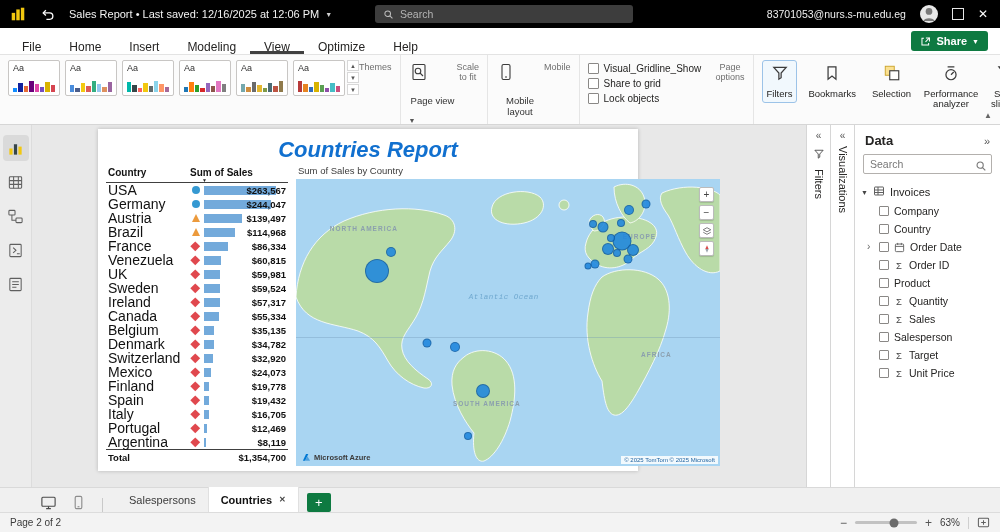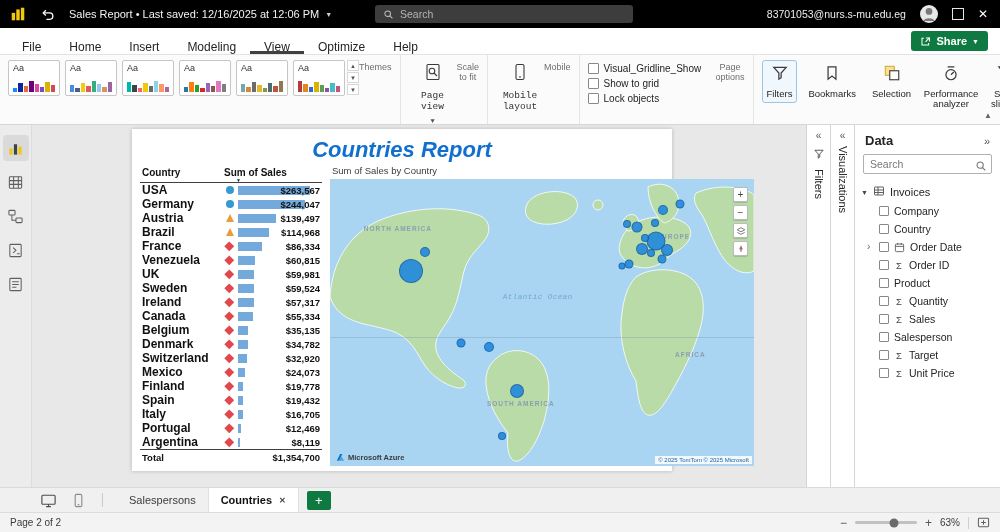--- a/index.html
+++ b/index.html
@@ -47,21 +47,21 @@
   .themes-row { display:flex; gap:5px; align-items:flex-start; }
   .theme-card { width:52px; height:36px; background:#fff; border:1px solid #c8c6c4; border-radius:2px;
     position:relative; }
   .theme-card .aa { position:absolute; left:4px; top:2px; font-size:9px; color:#333; }
   .theme-card .tbars { position:absolute; left:4px; right:4px; bottom:3px; height:12px; display:flex;
     gap:1px; align-items:flex-end; }
   .theme-card .tbars i { flex:1; display:block; }
   .theme-scroll { display:flex; flex-direction:column; gap:1px; margin-left:2px; }
   .ts-btn { width:12px; height:11px; border:1px solid #d8d8d8; background:#fff; font-size:6px; color:#555;
     text-align:center; line-height:10px; }
-  .bigbtn { width:48px; display:flex; flex-direction:column; align-items:center; gap:4px; padding-top:2px;font-family:Liberation Mono, monospace; }
+  .bigbtn { width:48px; display:flex; flex-direction:column; gap:10px; padding-top:2px; }
   .bigbtn .bicon svg { width:20px; height:20px; }
   .bb-label { font-size:9.5px; color:#333; text-align:center; line-height:1.15; }
   .bb-caret { font-size:7px; color:#555; }
   .rb-checks { display:flex; flex-direction:column; gap:4px; padding-top:3px; width:128px; }
   .rb-check { display:flex; align-items:center; gap:5px; }
   .cb { width:11px; height:11px; border:1px solid #8a8886; border-radius:1px; background:#fff; flex:0 0 auto; }
   .cb-label { font-size:10px; color:#252423; white-space:nowrap; }
   .show-panes { display:flex; gap:6px; align-items:flex-start; }
   .pane-btn { display:flex; flex-direction:column; align-items:center; gap:3px; max-width:58px;
     padding:3px 4px; border:1px solid transparent; }
@@ -72,33 +72,33 @@
 
   
   .main { position:absolute; left:0; top:125px; width:1000px; height:362px; display:flex; }
   .leftnav { width:32px; background:#ececec; border-right:1px solid #dcdcdc; display:flex;
     flex-direction:column; align-items:center; padding-top:10px; gap:8px; }
   .ln-item { width:26px; height:26px; border-radius:4px; display:flex; align-items:center; justify-content:center; }
   .ln-item.active { background:#dadada; }
   .ln-icon svg { width:17px; height:17px; display:block; }
   .canvas { flex:1; background:#e8e8e8; position:relative; overflow:hidden; }
   .page { position:absolute; left:66px; top:4px; width:540px; height:342px; background:#fff;
-    box-shadow:0 0 4px rgba(0,0,0,0.22);margin-left:34px; }
+    box-shadow:0 0 4px rgba(0,0,0,0.22); }
   .page-title { margin-top:8px; text-align:center; font-size:22px; font-weight:bold; font-style:italic;
     color:#1170CF; }
 
   
   .table-visual { position:absolute; left:8px; top:36px; width:182px; height:300px; background:#fff; }
   .thead { display:flex; height:18px; border-bottom:1px solid #404040; position:relative;
     font-size:10px; font-weight:bold; color:#111; }
   .th-country { width:84px; padding:2px 0 0 2px; }
   .th-sales { flex:1; padding-top:2px; }
   .sort-icon { position:absolute; left:96px; top:12px; font-size:5px; color:#222; }
   .trow { display:flex; height:14px; align-items:center; }
-  .tc-country { width:84px; font-size:12px; font-weight:bold; color:#111; padding-left:2px; white-space:nowrap; }
+  .tc-country { width:84px; font-size:14px; font-weight:normal; color:#111; padding-left:2px; white-space:nowrap; }
   .tc-sales { flex:1; position:relative; height:100%; }
   .dbar { position:absolute; left:14px; top:2.5px; height:9px; background:#5B9BD5; opacity:0.85; }
   .kpi { position:absolute; left:2px; top:50%; }
   .kpi-circle { width:8px; height:8px; border-radius:50%; background:#3599D2; transform:translateY(-50%); }
   .kpi-triangle { width:0; height:0; border-left:4.5px solid transparent; border-right:4.5px solid transparent;
     border-bottom:8px solid #EC9A3C; transform:translateY(-50%); }
   .kpi-diamond { width:6.5px; height:6.5px; background:#E0484E; transform:translateY(-50%) rotate(45deg); }
   .val { position:absolute; right:2px; top:50%; transform:translateY(-50%); font-size:9.5px; font-weight:bold; color:#111; }
   .trow-total { display:flex; height:15px; align-items:center; border-top:1px solid #404040;
     font-size:9.5px; font-weight:bold; color:#111; }
@@ -153,21 +153,21 @@
   .field-row { display:flex; align-items:center; gap:5px; padding:3px 6px 3px 24px; font-size:10.5px; color:#252423; }
   .field-row.expandable { padding-left:12px; }
   .fr-expand { font-size:10px; color:#666; width:7px; line-height:8px; }
   .fr-cb { width:10px; height:10px; border:1px solid #8a8886; border-radius:1px; background:#fff; flex:0 0 auto; }
   .fr-sigma { font-size:9.5px; color:#444; width:10px; text-align:center; }
   .fr-icon svg { width:11px; height:11px; display:block; }
   .fr-label { white-space:nowrap; }
 
   
   .pagebar { position:absolute; left:0; top:487px; width:1000px; height:25px; background:#f0f0f0;
-    border-top:1px solid #d9d9d9; display:flex; align-items:center; padding-left:38px; }
+    border-top:1px solid #d9d9d9; display:flex; align-items:flex-end; padding-left:38px; }
   .pb-viewicon { width:20px; height:20px; display:flex; align-items:center; justify-content:center; margin-right:10px; }
   .pb-viewicon svg { width:17px; height:17px; }
   .pb-divider { width:1px; height:14px; background:#c9c9c9; margin:0 14px 0 4px; }
   .tabs { display:flex; align-items:stretch; height:25px; }
   .tab { padding:0 12px; display:flex; align-items:center; gap:7px; font-size:11px; color:#3b3b3b; }
   .tab.active { background:#fff; color:#111; font-weight:bold; border-left:1px solid #e0e0e0; border-right:1px solid #e0e0e0; }
   .tab-close { font-size:8px; color:#444; }
   .add-page { width:24px; height:19px; background:#0E7A41; color:#fff; border-radius:2px; font-size:13px;
     display:flex; align-items:center; justify-content:center; margin-left:8px; }
 
@@ -370,21 +370,21 @@
 
   <div class="rb-group">
     <div class="rb-content">
       <div class="rb-checks" id="page-options">
           <div class="rb-check">
             <span class="cb"></span>
             <span class="cb-label">Visual_Gridline_Show</span>
           </div>
           <div class="rb-check">
             <span class="cb"></span>
-            <span class="cb-label">Show to grid</span>
+            <span class="cb-label">Share to grid</span>
           </div>
           <div class="rb-check">
             <span class="cb"></span>
             <span class="cb-label">Lock objects</span>
           </div>
         </div>
     </div>
     <div class="rb-label">Page options</div>
   </div>
 

